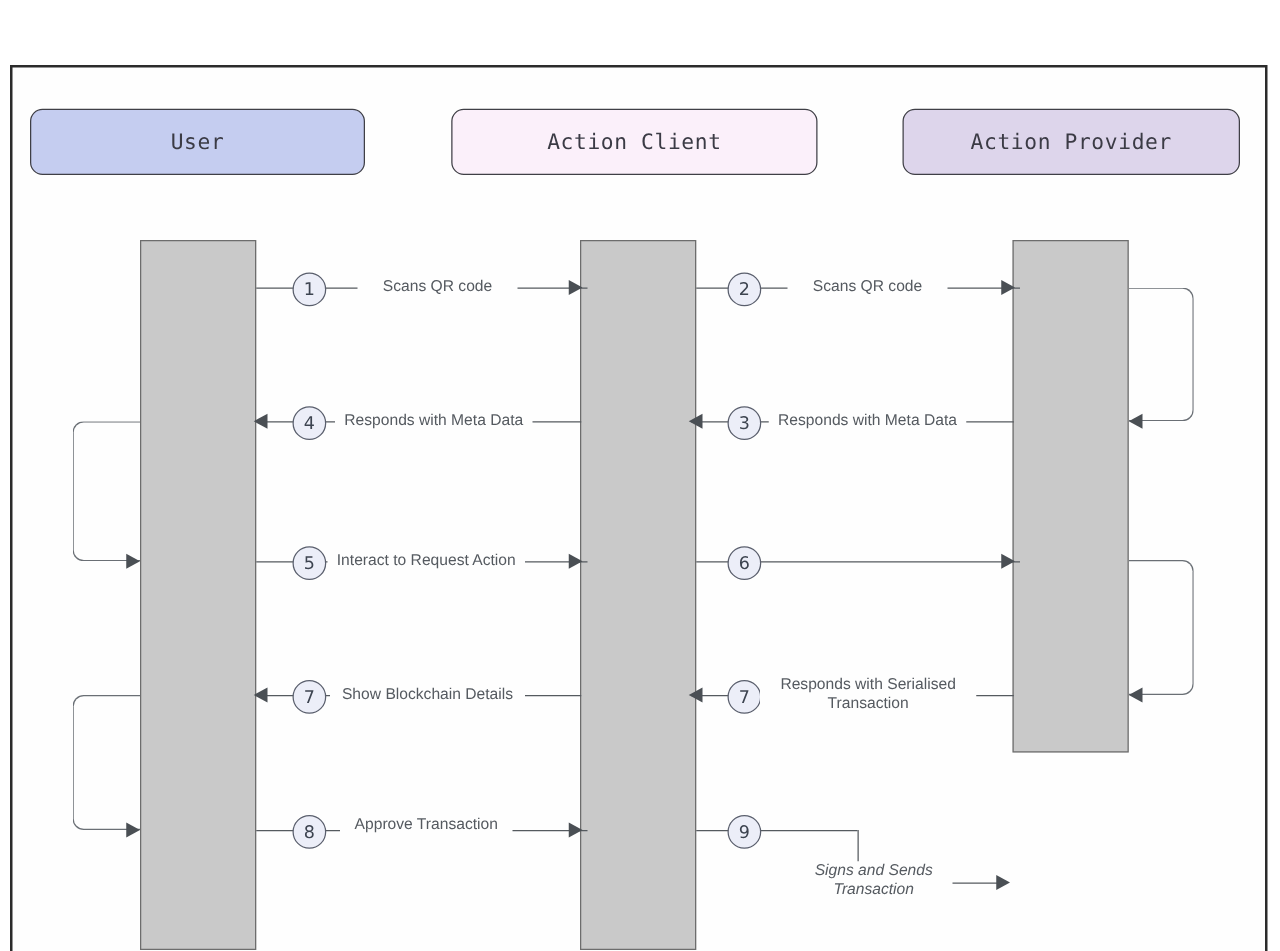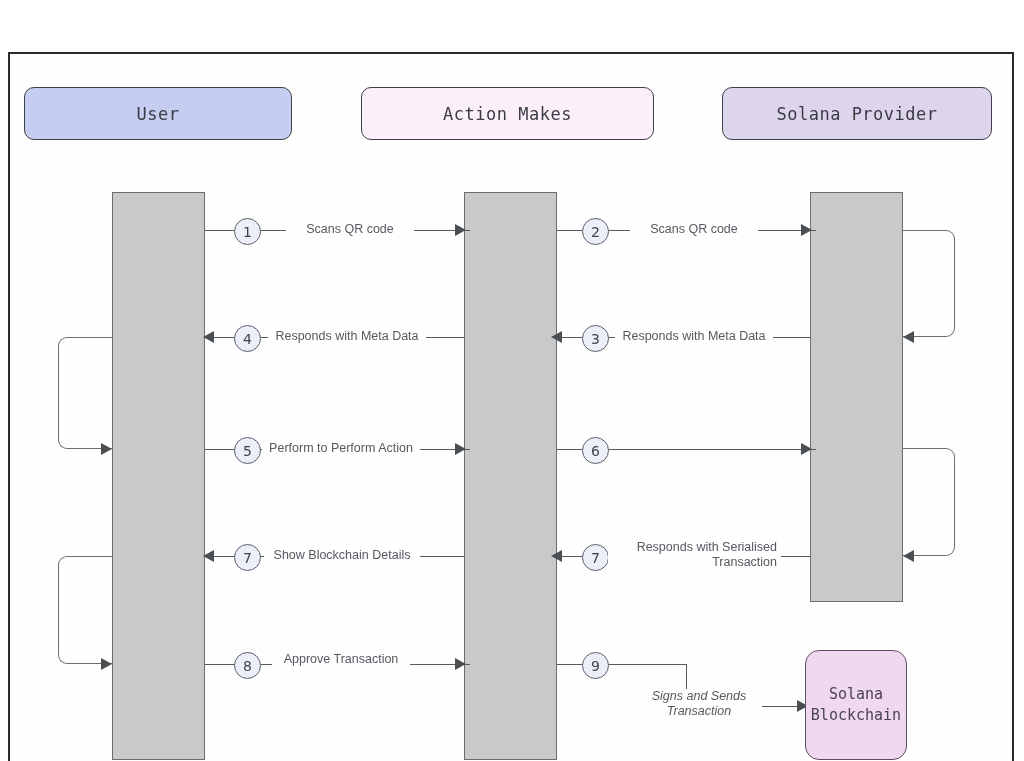--- a/index.html
+++ b/index.html
@@ -138,25 +138,25 @@
 <body>
 
 <div id="canvas">
   <div id="frame"></div>
 
   <div class="participant" style="left:24px; top:43px; width:268px; height:53px; background:#c5cdf0;">
     <span>User</span>
   </div>
 
   <div class="participant" style="left:361px; top:43px; width:293px; height:53px; background:#fbf0fa;">
-    <span>Action Makes</span>
+    <span>Action Client</span>
   </div>
 
   <div class="participant" style="left:722px; top:43px; width:270px; height:53px; background:#ddd5eb;">
-    <span>Solana Provider</span>
+    <span>Action Provider</span>
   </div>
 
   <div class="activation" style="left:112px; top:148px; width:93px; height:568px;"></div>
   <div class="activation" style="left:464px; top:148px; width:93px; height:568px;"></div>
   <div class="activation" style="left:810px; top:148px; width:93px; height:410px;"></div>
 
   <div class="loop loop-left" style="left:58px; top:293px; width:54px; height:112px;"></div>
   <div class="arrow-right" style="left:101px; top:399px;"></div>
 
   <div class="loop loop-left" style="left:58px; top:512px; width:54px; height:108px;"></div>
@@ -194,34 +194,34 @@
   <div class="stepnum" style="left:234px; top:281px;">
     <span>4</span>
   </div>
   <div class="msglabel" style="left:268px; top:285px; width:150px;">Responds with Meta Data</div>
 
   <div class="msgline" style="left:205px; top:405px; width:265px;"></div>
   <div class="arrow-right" style="left:455px; top:399px;"></div>
   <div class="stepnum" style="left:234px; top:393px;">
     <span>5</span>
   </div>
-  <div class="msglabel" style="left:262px; top:397px; width:150px;">Perform to Perform Action</div>
+  <div class="msglabel" style="left:262px; top:397px; width:150px;">Interact to Request Action</div>
 
   <div class="msgline" style="left:557px; top:405px; width:259px;"></div>
   <div class="arrow-right" style="left:801px; top:399px;"></div>
   <div class="stepnum" style="left:582px; top:393px;">
     <span>6</span>
   </div>
 
   <div class="msgline" style="left:553px; top:512px; width:258px;"></div>
   <div class="arrow-left" style="left:551px; top:506px;"></div>
   <div class="stepnum" style="left:582px; top:500px;">
     <span>7</span>
   </div>
-  <div class="msglabel" style="left:608px; top:496px; width:165px;text-align:right;">Responds with Serialised
+  <div class="msglabel" style="left:608px; top:496px; width:165px;">Responds with Serialised
 Transaction</div>
 
   <div class="msgline" style="left:206px; top:512px; width:259px;"></div>
   <div class="arrow-left" style="left:203px; top:506px;"></div>
   <div class="stepnum" style="left:234px; top:500px;">
     <span>7</span>
   </div>
   <div class="msglabel" style="left:264px; top:504px; width:148px;">Show Blockchain Details</div>
 
   <div class="msgline" style="left:205px; top:620px; width:265px;"></div>
@@ -234,17 +234,13 @@
   <div class="msgline" style="left:557px; top:620px; width:129px;"></div>
   <div class="vline" style="left:686px; top:620px; height:42px;"></div>
   <div class="msgline" style="left:740px; top:662px; width:60px;"></div>
   <div class="arrow-right" style="left:797px; top:656px;"></div>
   <div class="stepnum" style="left:582px; top:608px;">
     <span>9</span>
   </div>
   <div class="msglabel" style="left:636px; top:645px; width:118px;font-style:italic;">Signs and Sends
 Transaction</div>
 
-  <div class="endnode" style="left:805px; top:606px; width:102px; height:110px; background:#f0d9f0;">
-    <span>Solana
-Blockchain</span>
-  </div>
 </div>
 
 </body></html>

